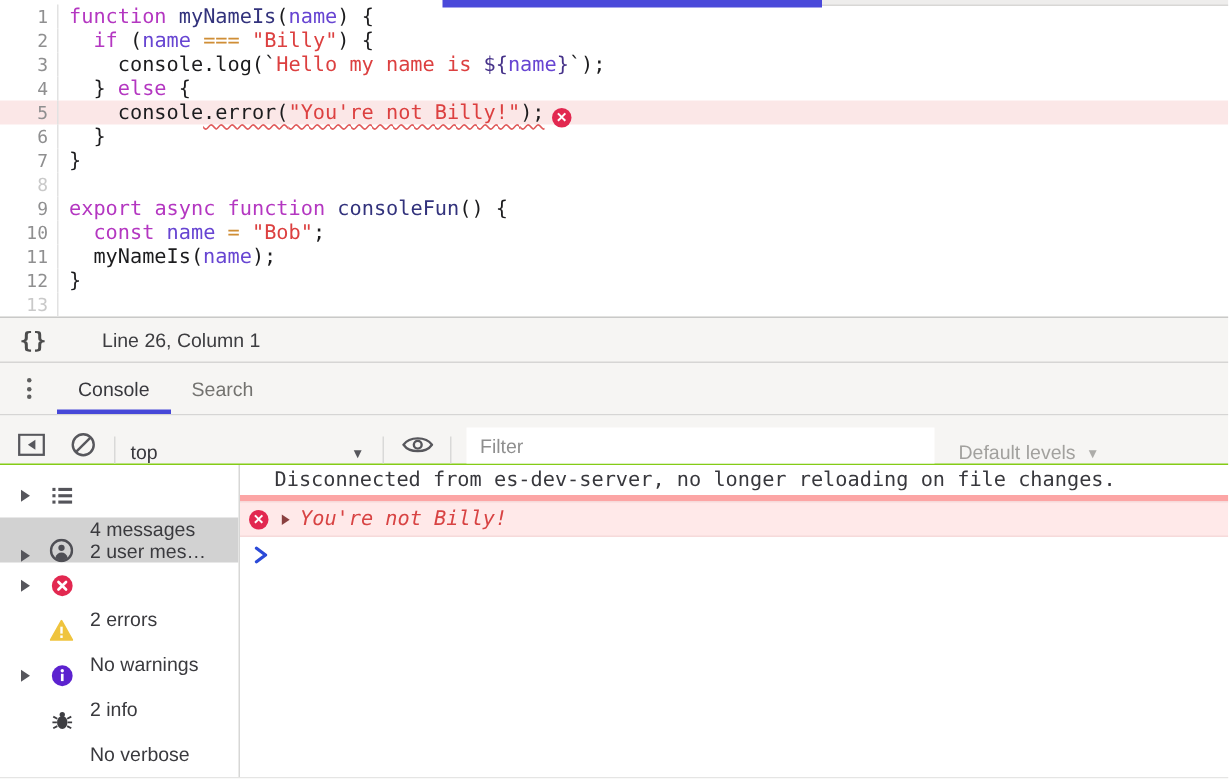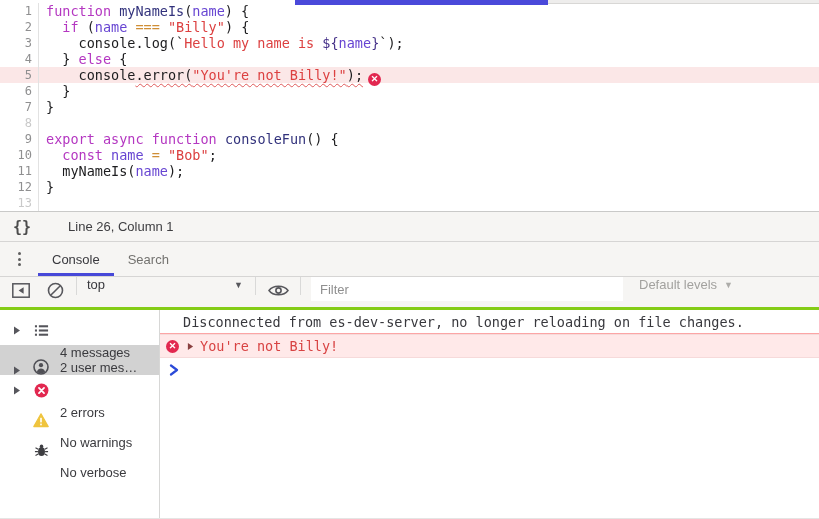--- a/index.html
+++ b/index.html
@@ -44,21 +44,21 @@
 
   
   .tabrow { height:35px; background:#f6f5f3; border-bottom:1px solid #d6d5d4; display:flex; align-items:stretch; }
   .kebab { width:38px; display:flex; align-items:center; justify-content:center; flex-direction:column; gap:2.5px; cursor:pointer; }
   .kebab i { width:3px; height:3px; border-radius:50%; background:#5f5f5f; }
   .tab { position:relative; padding:0 14px; display:flex; align-items:center; font-size:13px; color:#73726f; cursor:pointer; }
   .tab.active { color:#38383d; }
   .tab.active::after { content:""; position:absolute; left:0; right:0; bottom:0; height:3px; background:#4748d8; }
 
   
-  .ctoolbar { height:33px; background:#f6f5f3; border-bottom:3px solid #84cc16; display:flex; align-items:flex-start; }
+  .ctoolbar { height:33px; background:#f6f5f3; border-bottom:1px solid #84cc16; display:flex; align-items:flex-end; }
   .tbtn { display:flex; align-items:center; justify-content:center; height:26px; cursor:pointer; }
   .sep { width:1px; height:18px; background:#d9d9d8; margin:0 6px; }
   .ctx { display:flex; align-items:center; width:166px; cursor:pointer; }
   .ctx-label { font-size:13px; color:#38383d; margin-left:4px; }
   .caret { font-size:9px; color:#57575c; margin-left:auto; margin-right:6px; }
   .filter-input { width:312px; height:24px; border:none; outline:none; background:#fff; margin-left:4px;
     padding:0 9px; font-size:13px; font-family:"Liberation Sans","DejaVu Sans",sans-serif; color:#3a3a3e; }
   .filter-input::placeholder { color:#8f8f8f; }
   .levels { display:flex; align-items:center; margin-left:16px; cursor:default; }
   .levels-label { font-size:13px; color:#a2a19e; }
@@ -67,26 +67,26 @@
   
   .cbody { display:flex; height:209px; background:#fff; }
   .csidebar { flex:0 0 160px; border-right:1px solid #d7d7d6; padding-top:5px; overflow:hidden; }
   .side-row { height:30px; display:flex; align-items:center; padding-left:13px; cursor:pointer; }
   .side-row.selected { background:#d2d2d2;align-items:flex-end; }
   .twisty { width:20px; display:flex; align-items:center; }
   .side-ico { width:16px; height:16px; margin-right:11px; display:flex; align-items:center; justify-content:center; }
   .side-label { font-size:13px; color:#3a3a3e; white-space:nowrap;margin-top:45px; }
 
   .cmessages { flex:1; overflow:hidden; font-family:"DejaVu Sans Mono","Liberation Mono",monospace; font-size:13.5px; }
-  .msg { min-height:24px; display:flex; align-items:center; border-bottom:1px solid #fca5a5; padding-right:8px; }
+  .msg { min-height:24px; display:flex; align-items:center; border-bottom:4px solid #fca5a5; padding-right:8px; }
   .msg-log  { padding-left:23px; color:#38383d; }
   .msg-error { background:#ffe9e9; border-top:1px solid #f6dada; border-bottom:1px solid #f6dada; }
   .msg-error .err-badge { margin-left:6px; vertical-align:0; }
   .msg-etwisty { margin-left:8px; display:flex; align-items:center; }
-  .msg-etext { color:#d84343; margin-left:6px; }
+  .msg-etext { color:#d84343; margin-left:6px;font-style:italic; }
   .msg-prompt { border-bottom:none; }
   .prompt-ico { margin-left:9px; display:flex; align-items:center; }
 </style>
 </head>
 <body>
 
 <div id="app">
   <div class="top-accent"></div>
   <div class="top-track"></div>
 
@@ -214,20 +214,35 @@
           <span class="side-ico">
             <svg width="16" height="15" viewBox="0 0 16 15">
               <path d="M8 0.8 L15.2 13.6 H0.8 Z" fill="#efc43e" stroke="#efc43e" stroke-width="1.2" stroke-linejoin="round"></path>
               <rect x="7.2" y="4.8" width="1.6" height="4.6" fill="#fff"></rect>
               <rect x="7.2" y="10.6" width="1.6" height="1.7" fill="#fff"></rect>
             </svg>
           </span>
           <span class="side-label">No warnings</span>
         </div>
         <div class="side-row">
+          <span class="twisty">
+            <svg width="8" height="9" viewBox="0 0 8 9">
+              <path d="M1 0.5 L7 4.5 L1 8.5 Z" fill="#56565c"></path>
+            </svg>
+          </span>
+          <span class="side-ico">
+            <svg width="15" height="15" viewBox="0 0 16 16">
+              <circle cx="8" cy="8" r="7.4" fill="#5c22cf"></circle>
+              <rect x="7.05" y="6.6" width="1.9" height="5.2" fill="#fff"></rect>
+              <circle cx="8" cy="4.4" r="1.2" fill="#fff"></circle>
+            </svg>
+          </span>
+          <span class="side-label">2 info</span>
+        </div>
+        <div class="side-row">
           <span class="twisty"></span>
           <span class="side-ico">
             <svg width="15" height="15" viewBox="0 0 16 16">
               <ellipse cx="8" cy="9.2" rx="3.7" ry="4.6" fill="#3e3e42"></ellipse>
               <circle cx="8" cy="3.6" r="1.9" fill="#3e3e42"></circle>
               <g stroke="#3e3e42" stroke-width="1.3">
                 <path d="M4.5 6.6 L1.6 5.1"></path>
                 <path d="M4.2 9.2 H1"></path>
                 <path d="M4.5 11.8 L1.6 13.3"></path>
                 <path d="M11.5 6.6 L14.4 5.1"></path>

